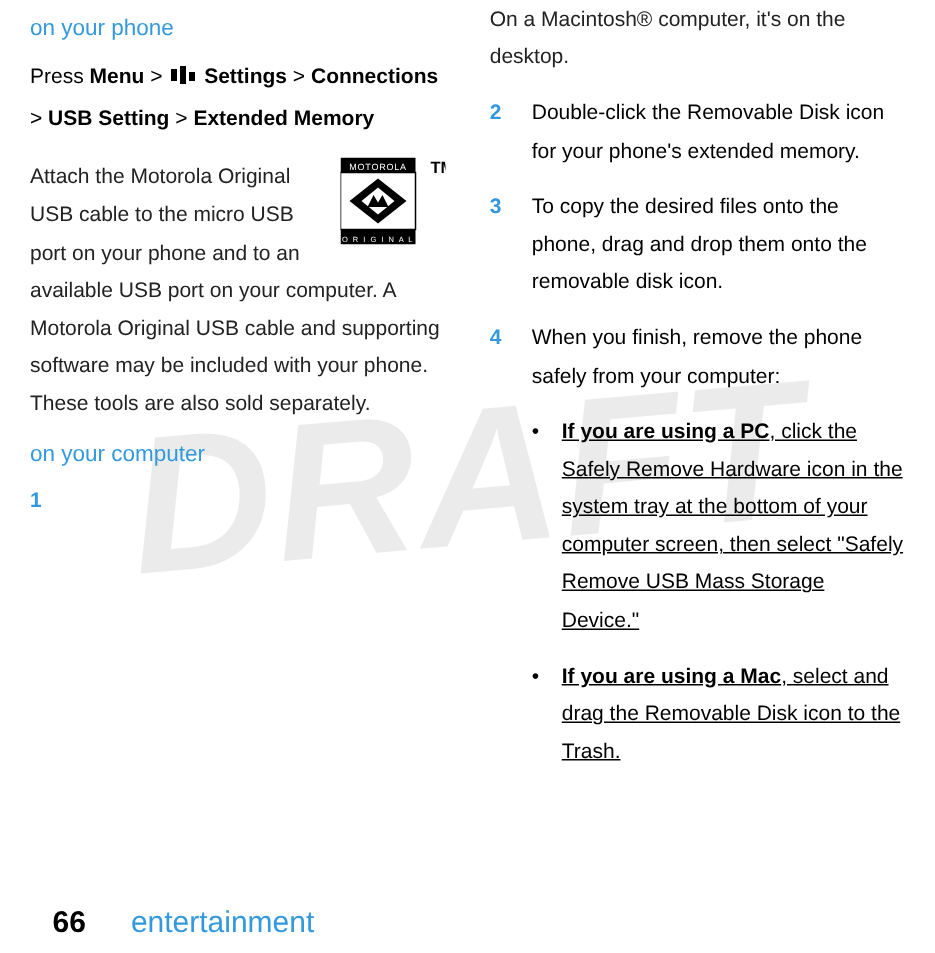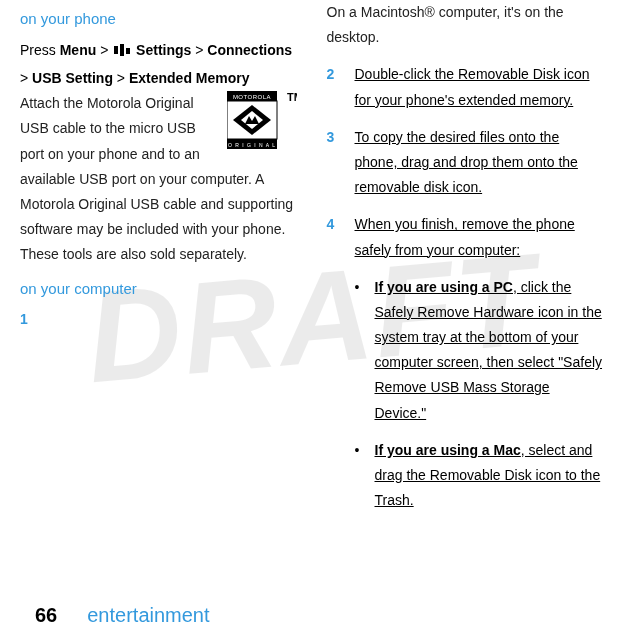--- a/index.html
+++ b/index.html
@@ -46,20 +46,21 @@
       margin-top: 10px;
       margin-bottom: 10px;
     }
     .para {
       line-height: 1.8;
       margin-bottom: 12px;
       color: #222;
     }
     .press-line {
       line-height: 1.9;
+      margin-bottom: 14px;
     }
     .bold {
       font-weight: bold;
     }
     .settings-icon {
       display: inline-block;
       vertical-align: middle;
       margin: 0 2px;
     }
     .logo-badge {
@@ -73,21 +74,20 @@
       line-height: 1.8;
     }
     .step-num {
       color: #3399dd;
       font-weight: bold;
       width: 28px;
       flex-shrink: 0;
     }
     .step-body {
       flex: 1;
-      text-decoration: underline;
     }
     .bullet {
       display: flex;
       margin-bottom: 12px;
       line-height: 1.8;
       padding-left: 28px;
     }
     .bullet-dot {
       width: 20px;
       flex-shrink: 0;

